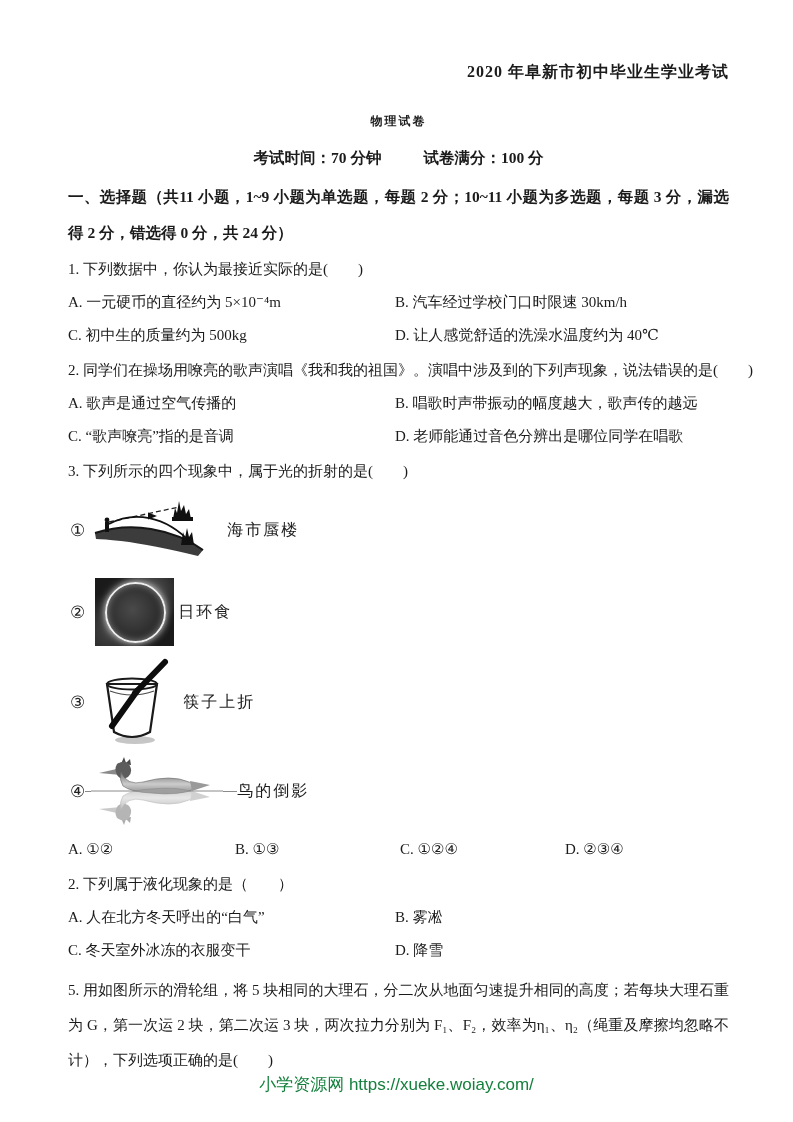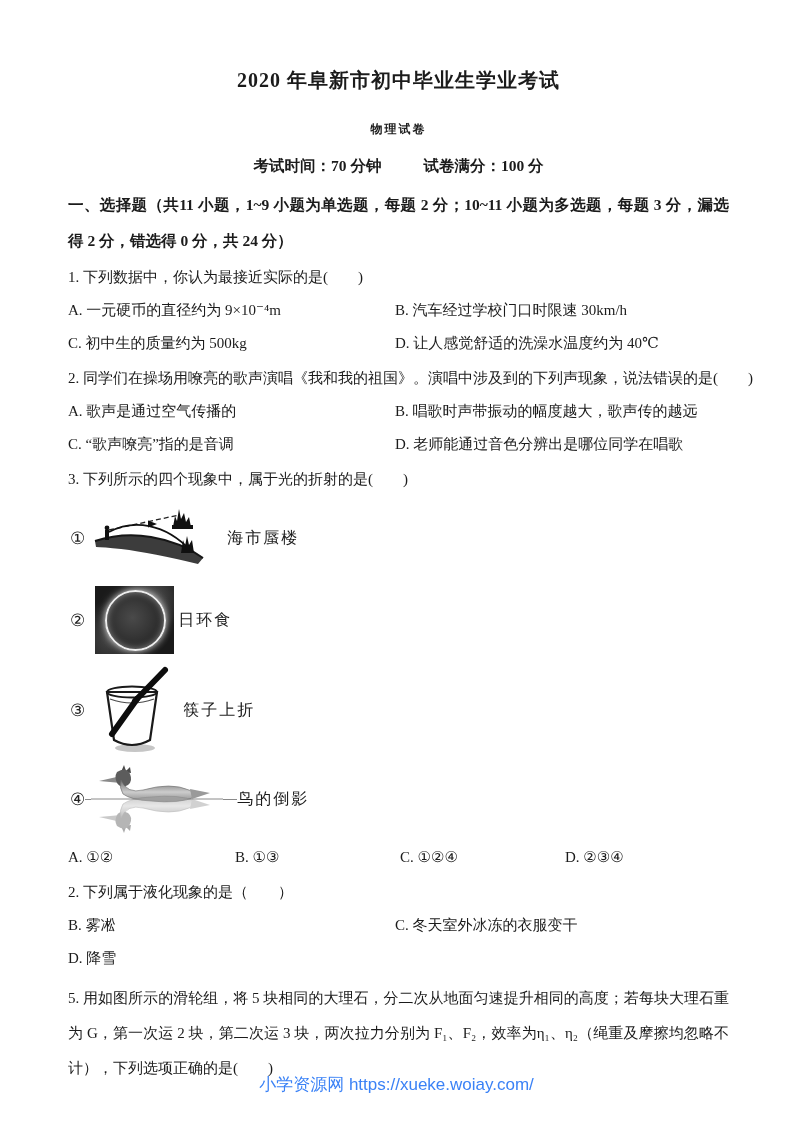--- a/index.html
+++ b/index.html
@@ -4,21 +4,21 @@
 <style>
   html,body { margin:0; padding:0; background:#ffffff; }
   .page {
     position:relative; width:793px; height:1122px; margin:0 auto;
     background:#ffffff; overflow:hidden;
     font-family:"Liberation Serif","DejaVu Serif",serif;
     color:#1b1b1b;
   }
   .content { padding:58px 64px 0 68px; }
 
-  .title { text-align:center; font-size:20px; font-weight:bold; letter-spacing:1px; margin:8px; line-height:28px; }
+  .title { text-align:right; font-size:16px; font-weight:bold; letter-spacing:1px; margin:0; line-height:28px; }
   .subtitle { text-align:center; font-size:12px; font-weight:bold; letter-spacing:2px; margin:22px 0 0 0; line-height:26px; }
   .exam-info { text-align:center; font-size:15.5px; font-weight:bold; margin:13px 0 0 0; line-height:22px; }
   .exam-info .gap { display:inline-block; width:42px; }
 
   .section-heading {
     font-size:15.5px; font-weight:bold; line-height:36px; text-align:justify;
     margin:10px 0 0 0;
   }
 
   .stem { font-size:15px; line-height:33px; margin:2px 0 0 0; white-space:nowrap; }
@@ -58,40 +58,40 @@
   }
   .eclipse .ring {
     position:absolute; left:10px; top:4px; width:57px; height:57px; border-radius:50%;
     border:2.5px solid #eeeeee;
     box-shadow:0 0 7px rgba(255,255,255,.85), inset 0 0 7px rgba(255,255,255,.45);
     background:radial-gradient(circle at 45% 45%, #4a4a4a, #272727 72%);
   }
 
   .footer {
     position:absolute; left:0; bottom:26px; width:100%;
-    text-align:center; font-size:17px; color:#3b82f6;
+    text-align:center; font-size:17px; color:#15803d;
     font-family:"Liberation Sans","DejaVu Sans",sans-serif;
   }
 </style>
 </head>
 <body>
 
 <div class="page">
   <div class="content">
 
     <p class="title">2020 年阜新市初中毕业生学业考试</p>
     <p class="subtitle">物理试卷</p>
     <p class="exam-info"><span>考试时间：70 分钟</span><span class="gap"></span><span>试卷满分：100 分</span></p>
 
     <p class="section-heading">一、选择题（共11 小题，1~9 小题为单选题，每题 2 分；10~11 小题为多选题，每题 3 分，漏选得 2 分，错选得 0 分，共 24 分）</p>
 
     <div>
       <p class="stem">1. 下列数据中，你认为最接近实际的是(　　)</p>
       <div class="opts2">
-        <span class="opt">A. 一元硬币的直径约为 9×10⁻⁴m</span>
+        <span class="opt">A. 一元硬币的直径约为 5×10⁻⁴m</span>
         <span class="opt">B. 汽车经过学校门口时限速 30km/h</span>
         <span class="opt">C. 初中生的质量约为 500kg</span>
         <span class="opt">D. 让人感觉舒适的洗澡水温度约为 40℃</span>
       </div>
     </div>
 
     <div>
       <p class="stem">2. 同学们在操场用嘹亮的歌声演唱《我和我的祖国》。演唱中涉及到的下列声现象，说法错误的是(　　)</p>
       <div class="opts2">
         <span class="opt">A. 歌声是通过空气传播的</span>
@@ -171,20 +171,21 @@
         <span class="opt">A. ①②</span>
         <span class="opt">B. ①③</span>
         <span class="opt">C. ①②④</span>
         <span class="opt">D. ②③④</span>
       </div>
     </div>
 
     <div>
       <p class="stem">2. 下列属于液化现象的是（　　）</p>
       <div class="opts2">
+        <span class="opt">A. 人在北方冬天呼出的“白气”</span>
         <span class="opt">B. 雾凇</span>
         <span class="opt">C. 冬天室外冰冻的衣服变干</span>
         <span class="opt">D. 降雪</span>
       </div>
     </div>
 
     <div>
       <p class="stem-wrap">5. 用如图所示的滑轮组，将 5 块相同的大理石，分二次从地面匀速提升相同的高度；若每块大理石重为 G，第一次运 2 块，第二次运 3 块，两次拉力分别为 F₁、F₂，效率为η₁、η₂（绳重及摩擦均忽略不计），下列选项正确的是(　　)</p>
     </div>
 

